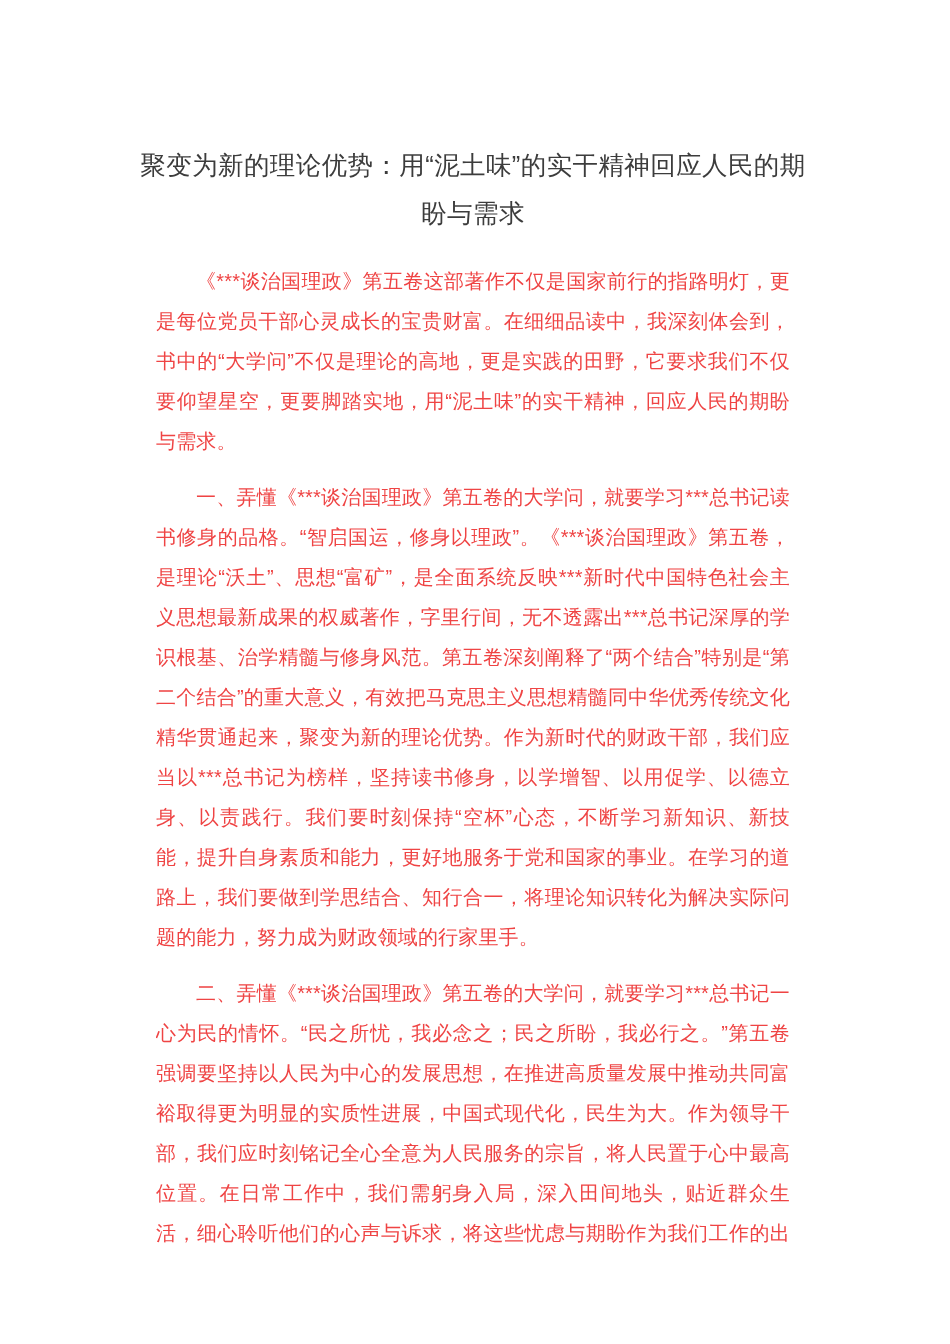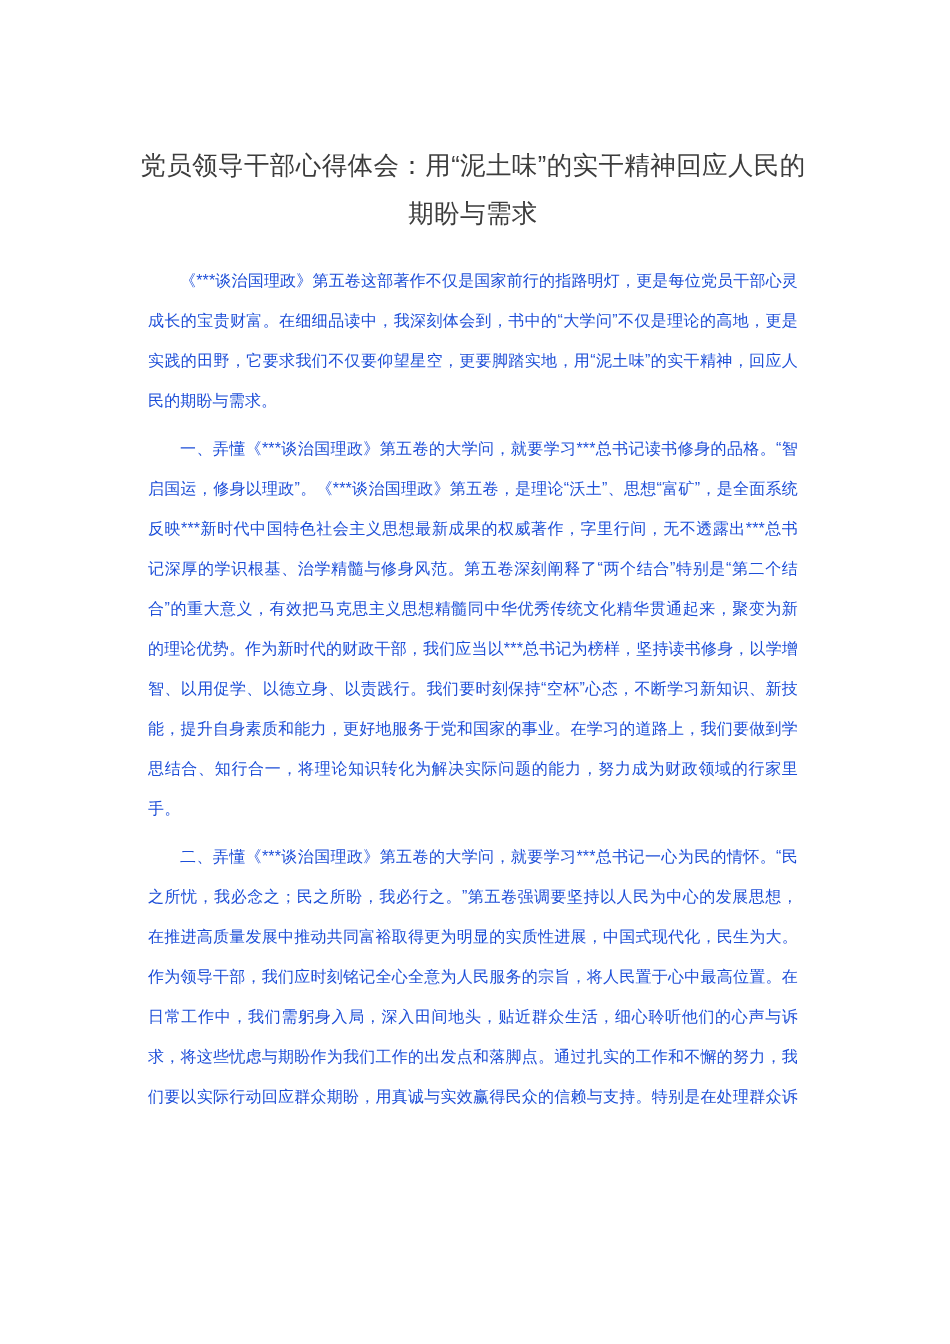--- a/index.html
+++ b/index.html
@@ -41,45 +41,45 @@
     letter-spacing: 0.4px;
     white-space: pre-wrap;
   }
 
   
   .body-block {
     margin-top: 24px;
   }
 
   p.para {
-    margin: 8px;
-    font-size: 16px;
+    margin: 16px;
+    font-size: 20px;
     line-height: 40px;
-    color: #1d4ed8;
+    color: #ef4444;
     text-align: justify;
     text-justify: inter-ideograph;
     text-indent: 2em;
     letter-spacing: 0.15px;
     word-break: break-all;
     hyphens: none;
   }
 
   
   p.para.clipped {
     max-height: 280px;
     overflow: hidden;
   }
 </style>
 </head>
 <body>
 
 <div class="page">
   <div class="page-body">
 
-    <h1 class="doc-title">党员领导干部心得体会：用“泥土味”的实干精神回应人民的期盼与需求</h1>
+    <h1 class="doc-title">聚变为新的理论优势：用“泥土味”的实干精神回应人民的期盼与需求</h1>
 
     <div class="body-block">
 
       <p class="para">《***谈治国理政》第五卷这部著作不仅是国家前行的指路明灯，更是每位党员干部心灵成长的宝贵财富。在细细品读中，我深刻体会到，书中的“大学问”不仅是理论的高地，更是实践的田野，它要求我们不仅要仰望星空，更要脚踏实地，用“泥土味”的实干精神，回应人民的期盼与需求。</p>
 
       <p class="para">一、弄懂《***谈治国理政》第五卷的大学问，就要学习***总书记读书修身的品格。“智启国运，修身以理政”。《***谈治国理政》第五卷，是理论“沃土”、思想“富矿”，是全面系统反映***新时代中国特色社会主义思想最新成果的权威著作，字里行间，无不透露出***总书记深厚的学识根基、治学精髓与修身风范。第五卷深刻阐释了“两个结合”特别是“第二个结合”的重大意义，有效把马克思主义思想精髓同中华优秀传统文化精华贯通起来，聚变为新的理论优势。作为新时代的财政干部，我们应当以***总书记为榜样，坚持读书修身，以学增智、以用促学、以德立身、以责践行。我们要时刻保持“空杯”心态，不断学习新知识、新技能，提升自身素质和能力，更好地服务于党和国家的事业。在学习的道路上，我们要做到学思结合、知行合一，将理论知识转化为解决实际问题的能力，努力成为财政领域的行家里手。</p>
 
       <p class="para clipped">二、弄懂《***谈治国理政》第五卷的大学问，就要学习***总书记一心为民的情怀。“民之所忧，我必念之；民之所盼，我必行之。”第五卷强调要坚持以人民为中心的发展思想，在推进高质量发展中推动共同富裕取得更为明显的实质性进展，中国式现代化，民生为大。作为领导干部，我们应时刻铭记全心全意为人民服务的宗旨，将人民置于心中最高位置。在日常工作中，我们需躬身入局，深入田间地头，贴近群众生活，细心聆听他们的心声与诉求，将这些忧虑与期盼作为我们工作的出发点和落脚点。通过扎实的工作和不懈的努力，我们要以实际行动回应群众期盼，用真诚与实效赢得民众的信赖与支持。特别是在处理群众诉求时，我们应展现出亲切的态度，营造“笑迎、礼让、暖心”的氛围，细致入微地解决他们遇到的实际问题。即使面对暂</p>
 
     </div>

